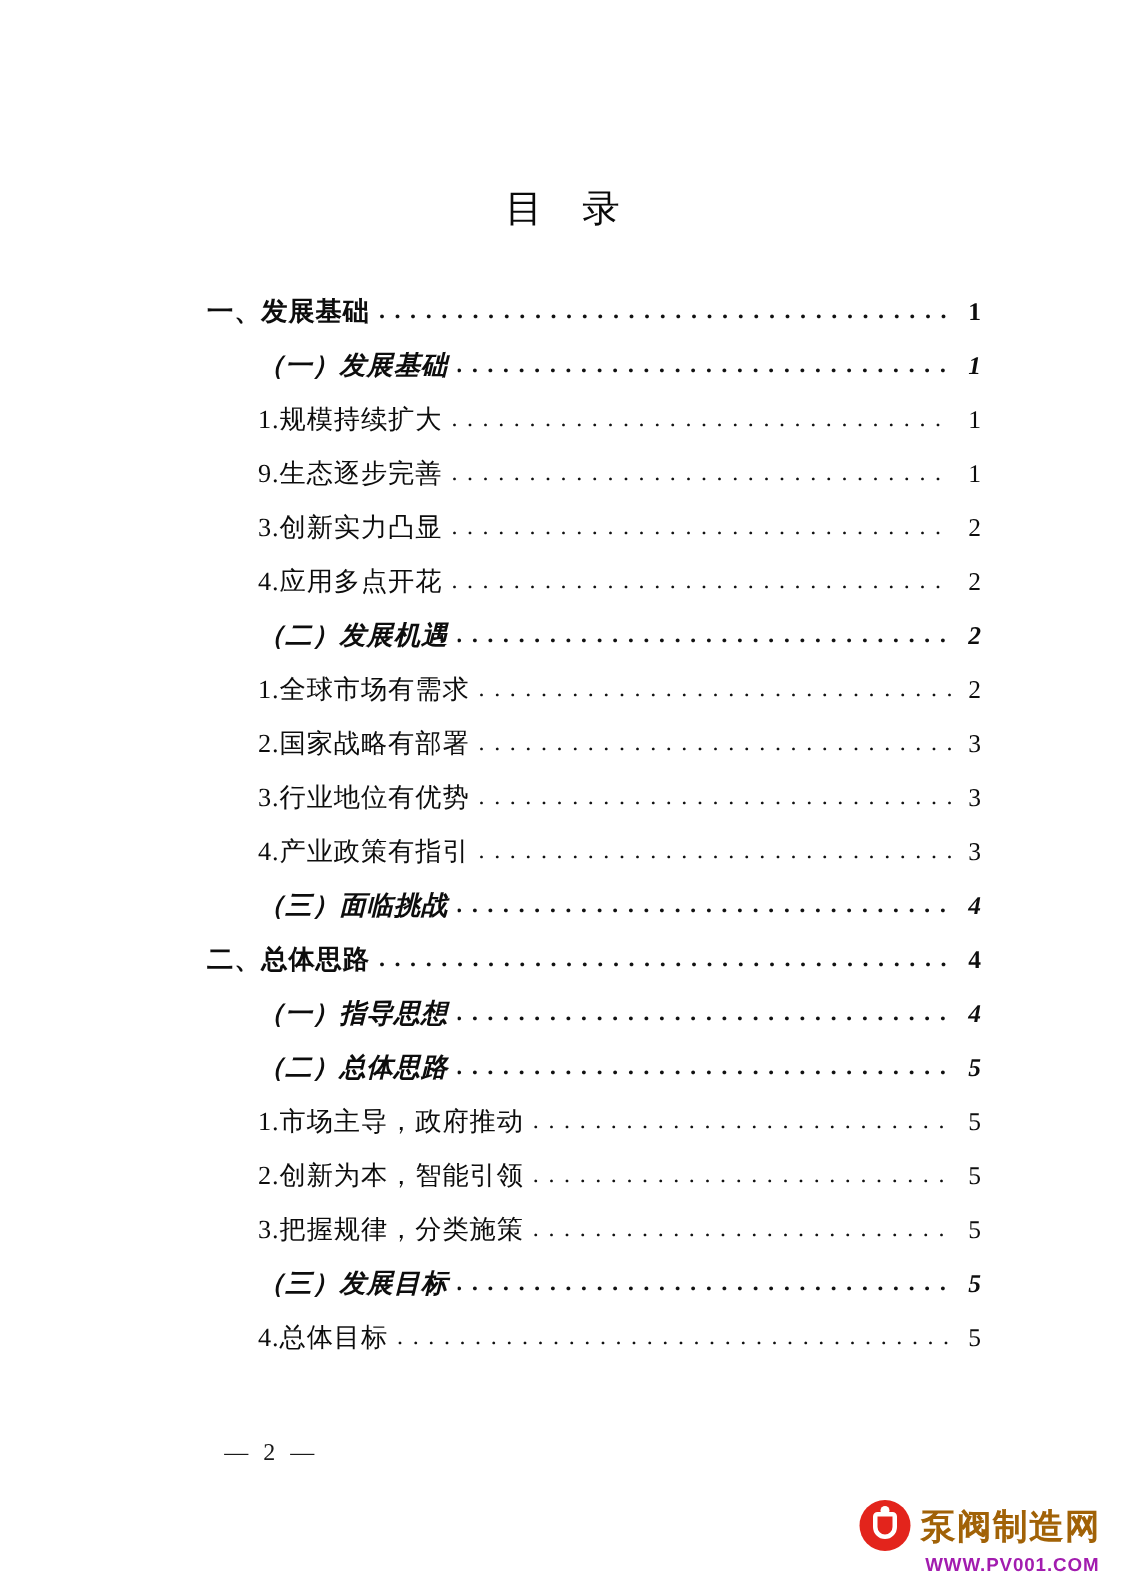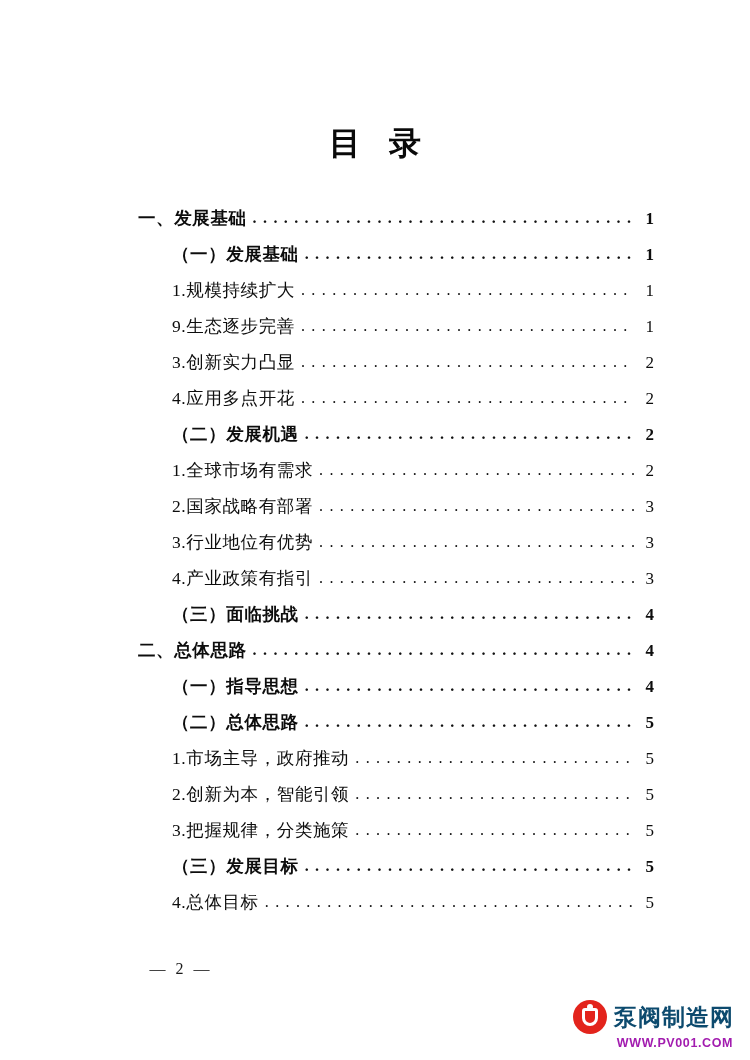--- a/index.html
+++ b/index.html
@@ -16,22 +16,22 @@
     overflow: hidden;
   }
   .page {
     position: relative;
     width: 750px;
     height: 1060px;
     box-sizing: border-box;
   }
   .doc-title {
     text-align: center;
-    font-size: 32px;
-    font-weight: bold;
+    font-size: 25px;
+    font-weight: normal;
     letter-spacing: 10px;
     margin: 0;
     padding-top: 122px;
     padding-left: 10px;
     font-family: "Liberation Serif", "DejaVu Serif", serif;
     color: #0a0a0a;
   }
   .toc {
     margin-top: 44px;
     padding-left: 138px;
@@ -46,20 +46,21 @@
     white-space: nowrap;
     color: #0d0d0d;
   }
   .toc-row.lvl1 {
     padding-left: 0px;
     font-weight: bold;
   }
   .toc-row.lvl2 {
     padding-left: 34px;
     font-weight: bold;
+    font-style: italic;
   }
   .toc-row.lvl3 {
     padding-left: 34px;
     font-weight: normal;
   }
   .toc-label {
     flex: 0 0 auto;
     letter-spacing: 0.6px;
   }
   .toc-leader {
@@ -137,21 +138,21 @@
     left: 14px;
     top: 4px;
     width: 6px;
     height: 6px;
     background: #ffffff;
     border-radius: 50%;
   }
   .wm-text {
     font-size: 23px;
     font-weight: bold;
-    color: #0c4a6e;
+    color: #a16207;
     letter-spacing: 1px;
     font-family: "Liberation Sans", sans-serif;
   }
   .wm-url {
     font-size: 12.5px;
     font-weight: bold;
     color: #a21caf;
     letter-spacing: 0.6px;
     margin-top: 2px;
     margin-right: 1px;

